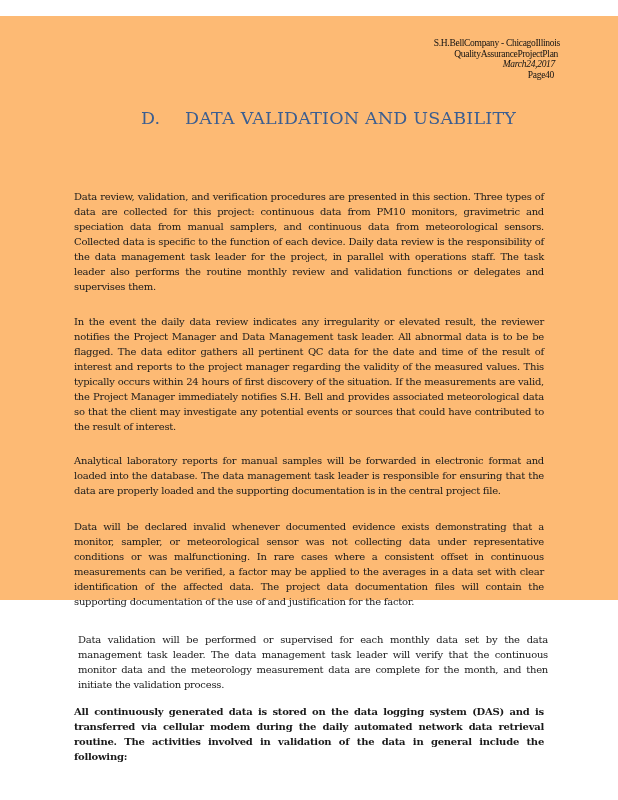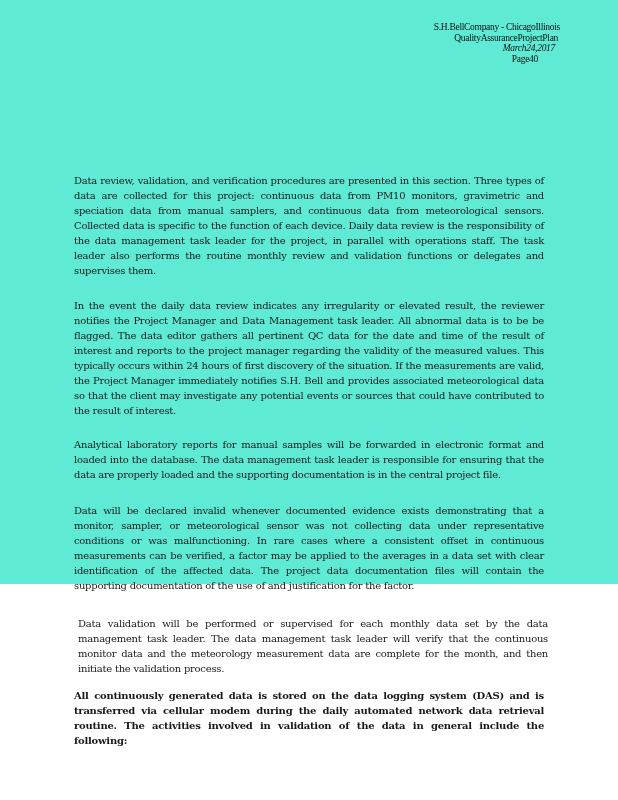--- a/index.html
+++ b/index.html
@@ -1,24 +1,24 @@
 <!DOCTYPE html>
 <html><head>
 <meta charset="utf-8">
 <style>
   html, body { margin: 0; padding: 0; background: #ffffff; }
   body { width: 618px; height: 800px; position: relative; overflow: hidden; }
-  .page { position: absolute; left: 0; top: 0; width: 618px; height: 584px; background: #5eead4; }
+  .page { position: absolute; left: 0; top: 16px; width: 618px; height: 584px; background: #fdba74; }
   .hdr { position: absolute; right: 60px; top: 22px; text-align: right;
          font-family: "Liberation Serif", serif; font-size: 9.5px; line-height: 10.5px; color: #111;
          letter-spacing: -0.3px; }
   .hdr div { white-space: nowrap; }
   .hdr .l1 { margin-right: -2px; }
   .hdr .l3 { margin-right: 3px; font-style: italic; }
-  .hdr .l4 { margin-right: 20px; }
+  .hdr .l4 { margin-right: 4px; }
   .title { position: absolute; left: 141px; top: 92px; font-family: "DejaVu Serif", serif;
            font-size: 17.5px; color: #3b5e91; letter-spacing: 0.2px; white-space: nowrap; }
   .title .num { display: inline-block; width: 44px; }
   .sec { position: absolute; left: 70px; top: 153px; font-family: "DejaVu Serif", serif;
          font-size: 15px; color: #111; white-space: nowrap; letter-spacing: -0.1px; }
   .sec .num { display: inline-block; width: 42px; }
   .body { position: absolute; left: 74px; width: 470px; font-family: "DejaVu Serif", serif;
           font-size: 10px; line-height: 15px; color: #1a1a1a; text-align: justify;
           letter-spacing: -0.25px; }
   .p1 { top: 173px; }
@@ -32,20 +32,23 @@
 <body>
 
 <div class="page">
   <div class="hdr">
     <div class="l1">S.H.BellCompany - ChicagoIllinois</div>
     <div class="l2">QualityAssuranceProjectPlan</div>
     <div class="l3">March24,2017</div>
     <div class="l4">Page40</div>
   </div>
 
+  <div class="title">
+    <span class="num">D.</span><span>DATA VALIDATION AND USABILITY</span>
+  </div>
 
 
   <p class="body p1" style="margin:0">Data review, validation, and verification procedures are presented in this section. Three types of data are collected for this project: continuous data from PM10 monitors, gravimetric and speciation data from manual samplers, and continuous data from meteorological sensors.  Collected data is specific to the function of each device.  Daily data review is the responsibility of the data management task leader for the project, in parallel with operations staff.  The task leader also performs the routine monthly review and validation functions or delegates and supervises them.</p>
   <p class="body p2" style="margin:0">In the event the daily data review indicates any irregularity or elevated result, the reviewer notifies the Project Manager and Data Management task leader.  All abnormal data is to be be flagged.  The data editor gathers all pertinent QC data for the date and time of the result of interest and reports to the project manager regarding the validity of the measured values. This typically occurs within 24 hours of first discovery of the situation.  If the measurements are valid, the Project Manager immediately notifies S.H. Bell and provides associated meteorological data so that the client may investigate any potential events or sources that could have contributed to the result of interest.</p>
   <p class="body p3" style="margin:0">Analytical laboratory reports for manual samples will be forwarded in electronic format and loaded into the database.  The data management task leader is responsible for ensuring that the data are properly loaded and the supporting documentation is in the central project file.</p>
   <p class="body p4" style="margin:0">Data will be declared invalid whenever documented evidence exists demonstrating that a monitor, sampler, or meteorological sensor was not collecting data under representative conditions or was malfunctioning.  In rare cases where a consistent offset in continuous measurements can be verified, a factor may be applied to the averages in a data set with clear identification of the affected data.  The project data documentation files will contain the supporting documentation of the use of and justification for the factor.</p>
   <p class="body p5" style="margin:4px">Data validation will be performed or supervised for each monthly data set by the data management task leader.  The data management task leader will verify that the continuous monitor data and the meteorology measurement data are complete for the month, and then initiate the validation process.</p>
   <p class="body p6" style="margin:0">All continuously generated data is stored on the data logging system (DAS) and is transferred via cellular modem during the daily automated network data retrieval routine. The activities involved in validation of the data in general include the following:</p>
 </div>
 

